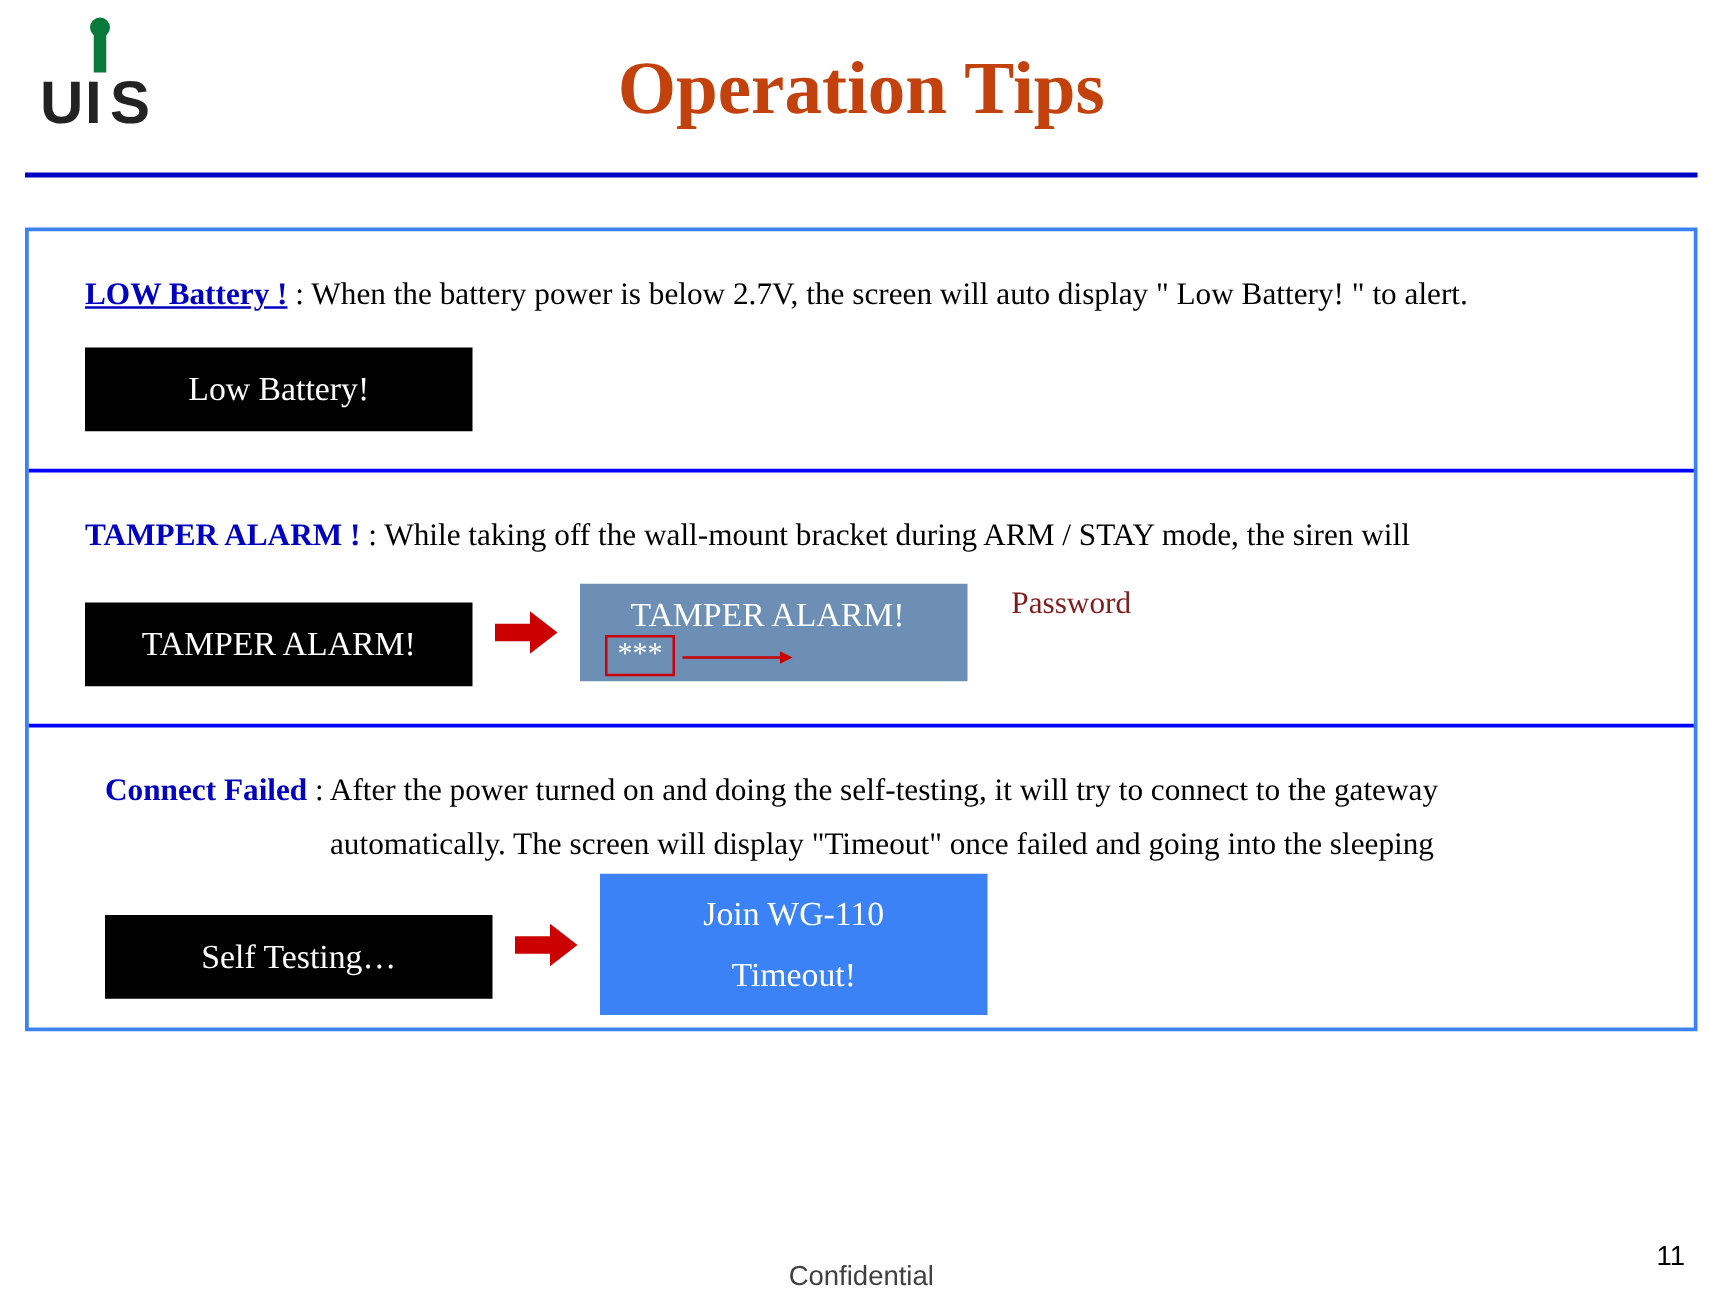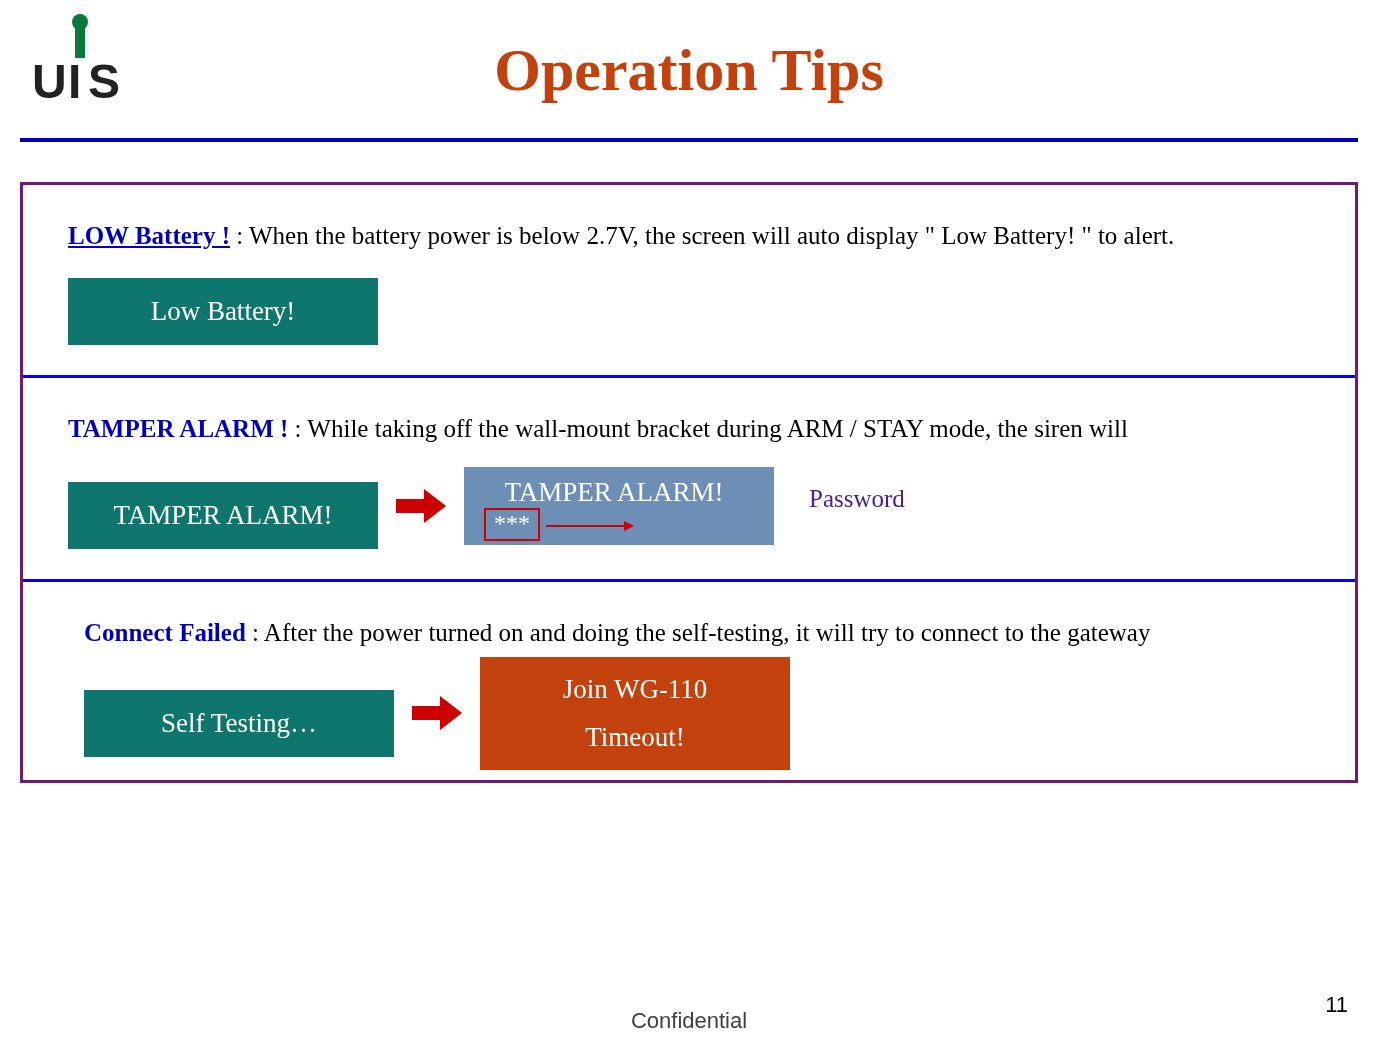--- a/index.html
+++ b/index.html
@@ -44,21 +44,21 @@
       text-align: center;
       width: 100%;
     }
     .title-divider {
       height: 4px;
       background: #0000c0;
       margin: 8px 0 40px 0;
       width: 100%;
     }
     .content-box {
-      border: 3px solid #701a75;
+      border: 3px solid #3b82f6;
       width: 100%;
     }
     .section {
       border-bottom: 3px solid #0000ff;
       padding: 30px 30px 30px 45px;
     }
     .section:last-child {
       border-bottom: none;
       padding-bottom: 10px;
       margin-left: 16px;
@@ -70,21 +70,21 @@
     }
     .section-label {
       font-weight: bold;
       color: #0000c0;
     }
     .underline {
       text-decoration: underline;
     }
     .lcd {
       display: inline-block;
-      background: #0f766e;
+      background: #000000;
       color: white;
       font-size: 27px;
       padding: 18px 30px;
       margin-top: 20px;
       min-width: 310px;
       text-align: center;
       vertical-align: middle;
     }
     .lcd-small {
       min-width: 310px;
@@ -121,45 +121,45 @@
       display: inline-block;
       padding: 0 8px 2px 8px;
       font-size: 24px;
       color: white;
       position: absolute;
       bottom: 4px;
       left: 20px;
     }
     .password-annotation {
       position: absolute;
-      color: #4c1d95;
+      color: #7f1d1d;
       font-size: 25px;
       left: 345px;
-      bottom: 32px;
+      bottom: 48px;
     }
     .password-line {
       position: absolute;
       left: 82px;
       bottom: 18px;
       width: 83px;
       height: 2px;
       background: #cc0000;
     }
     .password-arrowhead {
       position: absolute;
       left: 160px;
       bottom: 14px;
       width: 0;
       height: 0;
       border-left: 10px solid #cc0000;
       border-top: 5px solid transparent;
       border-bottom: 5px solid transparent;
     }
     .lcd-join {
-      background: #c2410c;
+      background: #3b82f6;
       color: white;
       font-size: 27px;
       padding: 8px 30px;
       min-width: 310px;
       text-align: center;
       line-height: 1.8;
     }
     .indent {
       margin-left: 245px;
       display: block;
@@ -237,20 +237,21 @@
           <div class="password-arrowhead"></div>
         </div>
         <span class="password-annotation">Password</span>
       </div>
     </div>
   </div>
 
   <div class="section">
     <div class="section-text">
       <span class="section-label">Connect Failed</span><span> : After the power turned on and doing the self-testing, it will try to connect to the gateway</span>
+      <span class="indent2">automatically. The screen will display "Timeout" once failed and going into the sleeping</span>
     </div>
     <div class="row" style="margin-top:2px;">
       <div class="lcd">Self  Testing…</div>
       <div class="arrow">
         <svg width="50" height="38" viewBox="0 0 50 38">
           <polygon points="0,12 28,12 28,2 50,19 28,36 28,26 0,26" fill="#cc0000"></polygon>
         </svg>
       </div>
       <div class="lcd-join">
         <div>Join WG-110</div>

